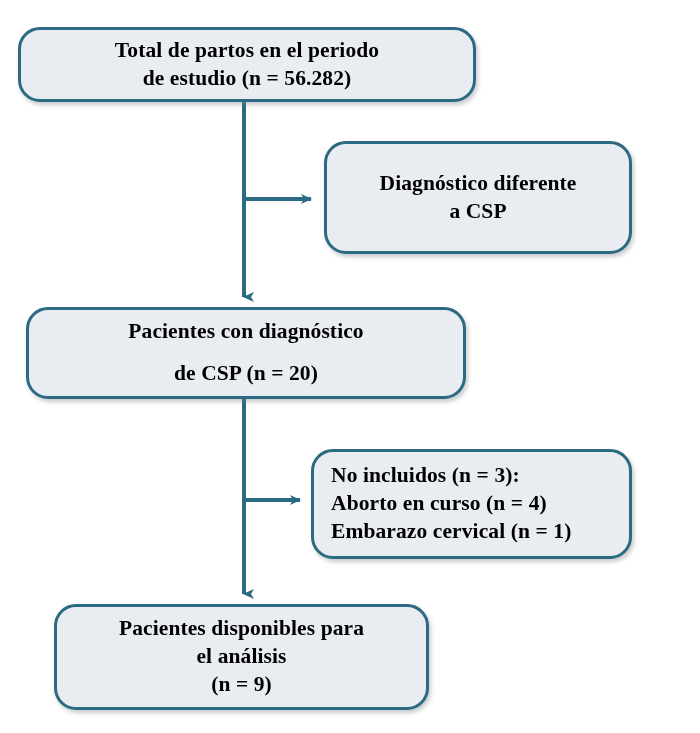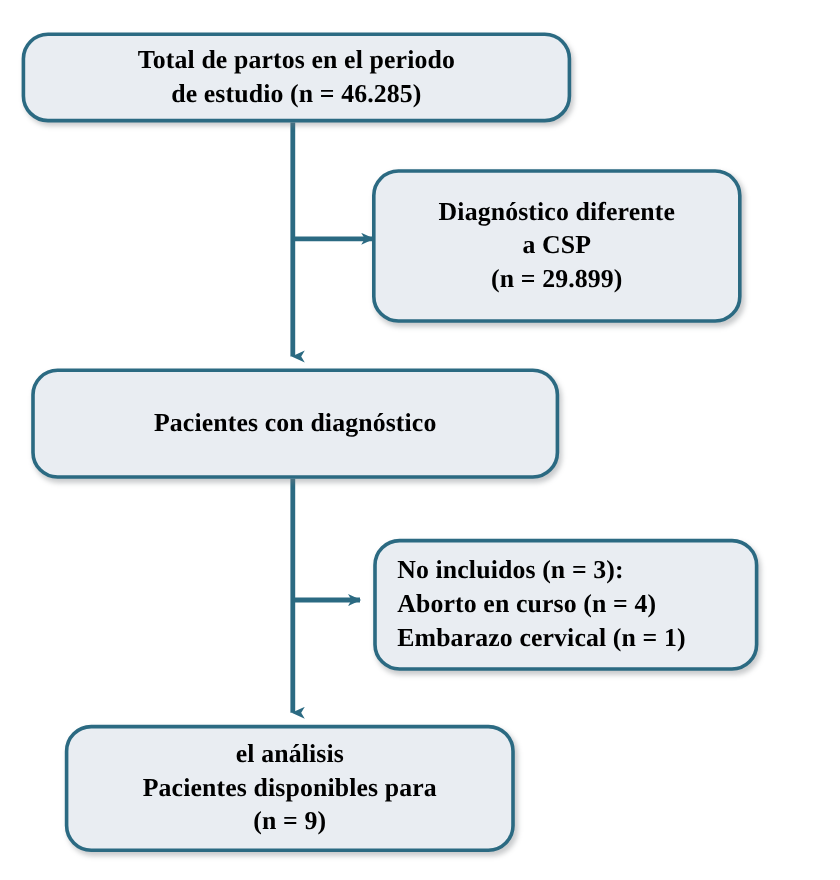--- a/index.html
+++ b/index.html
@@ -48,21 +48,21 @@
     align-items: flex-start;
     text-align: left;
     padding-left: 17px;
   }
   .node .line {
     white-space: nowrap;
   }
 
   
   #node-total        { left: 18px;  top: 27px;  width: 458px; height: 75px; }
-  #node-otherdx      { left: 310px; top: 141px; width: 308px; height: 128px; }
+  #node-otherdx      { left: 324px; top: 141px; width: 308px; height: 113px; }
   #node-csp          { left: 26px;  top: 307px; width: 440px; height: 92px; gap: 14px; }
   #node-excluded     { left: 311px; top: 449px; width: 321px; height: 110px; }
   #node-available    { left: 54px;  top: 604px; width: 375px; height: 106px; }
 </style>
 </head>
 <body>
 
 <div id="flowchart">
 
   <svg id="connectors" viewBox="0 0 700 733" width="700" height="733" xmlns="http://www.w3.org/2000/svg">
@@ -79,38 +79,38 @@
 
     <line x1="244" y1="199" x2="311" y2="199" stroke="#2b6a82" stroke-width="4" marker-end="url(#arrow-right)"></line>
 
     <line x1="244" y1="399" x2="244" y2="594" stroke="#2b6a82" stroke-width="4" marker-end="url(#arrow-down)"></line>
 
     <line x1="244" y1="500" x2="300" y2="500" stroke="#2b6a82" stroke-width="4" marker-end="url(#arrow-right)"></line>
   </svg>
 
   <div class="node" id="node-total">
     <span class="line">Total de partos en el periodo</span>
-    <span class="line">de estudio (n = 46.285)</span>
+    <span class="line">de estudio (n = 56.282)</span>
   </div>
 
   <div class="node" id="node-otherdx">
     <span class="line">Diagnóstico diferente</span>
     <span class="line">a CSP</span>
-    <span class="line">(n = 29.899)</span>
   </div>
 
   <div class="node" id="node-csp">
     <span class="line">Pacientes con diagnóstico</span>
+    <span class="line">de CSP (n = 20)</span>
   </div>
 
   <div class="node left-aligned" id="node-excluded">
     <span class="line">No incluidos (n = 3):</span>
     <span class="line">Aborto en curso (n = 4)</span>
     <span class="line">Embarazo cervical (n = 1)</span>
   </div>
 
   <div class="node" id="node-available">
+    <span class="line">Pacientes disponibles para</span>
     <span class="line">el análisis</span>
-    <span class="line">Pacientes disponibles para</span>
     <span class="line">(n = 9)</span>
   </div>
 
 </div>
 
 </body></html>

